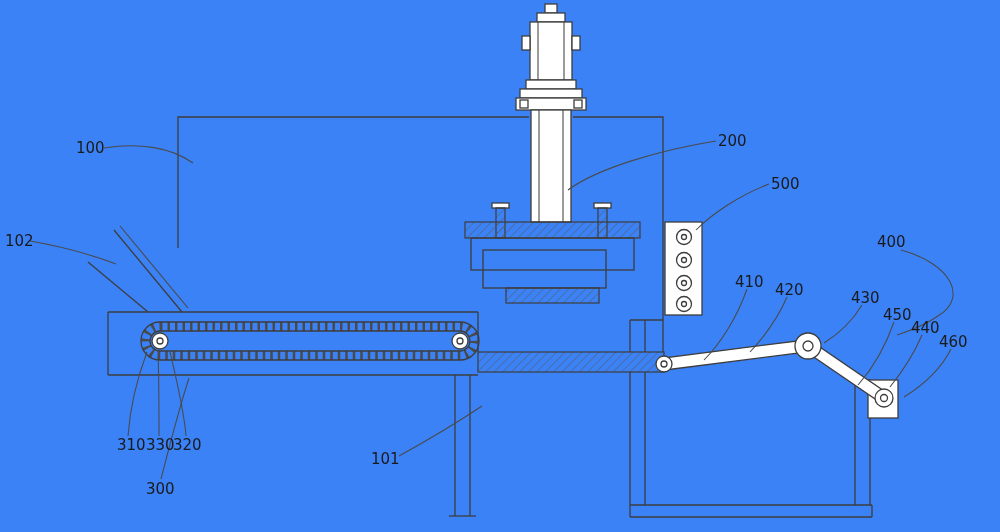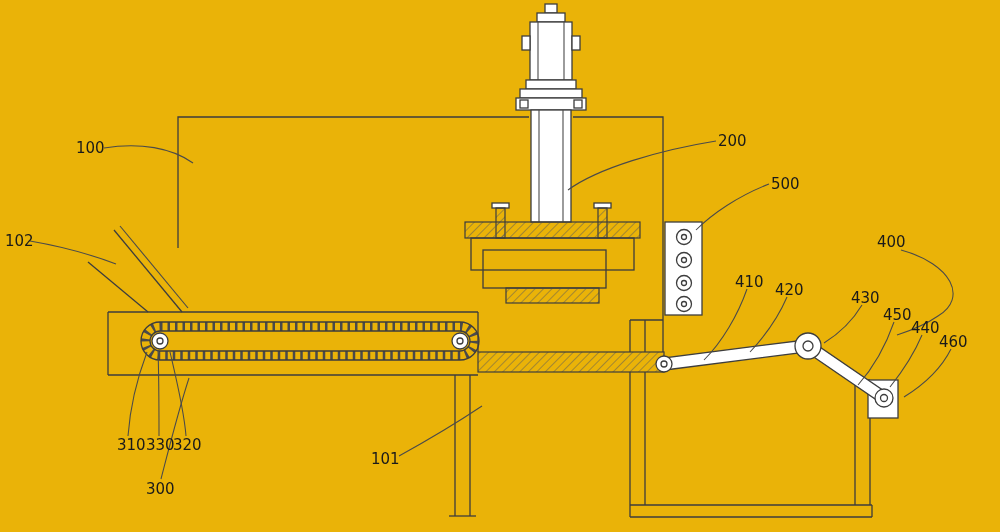--- a/index.html
+++ b/index.html
@@ -1,16 +1,16 @@
 <!DOCTYPE html>
 <html><head>
 <meta charset="utf-8">
 <style>
   html,body{margin:0;padding:0;background:#ffffff;}
-  .canvas{position:relative;width:1000px;height:532px;background:#eab308;overflow:hidden;}
+  .canvas{position:relative;width:1000px;height:532px;background:#3b82f6;overflow:hidden;}
   svg{display:block;font-family:"DejaVu Sans", sans-serif;}
   .ln{stroke:#3d3d3d;stroke-width:1.3;fill:none;}
   .lnthin{stroke:#4a4a4a;stroke-width:1.1;fill:none;}
   .fillw{fill:#ffffff;stroke:#3d3d3d;stroke-width:1.3;}
   .hatched{fill:url(#hatch);stroke:#3d3d3d;stroke-width:1.2;}
   .leader{stroke:#4a4a4a;stroke-width:1.05;fill:none;}
   .ref{font-size:15px;fill:#1a1a1a;}
 </style>
 </head>
 <body>

